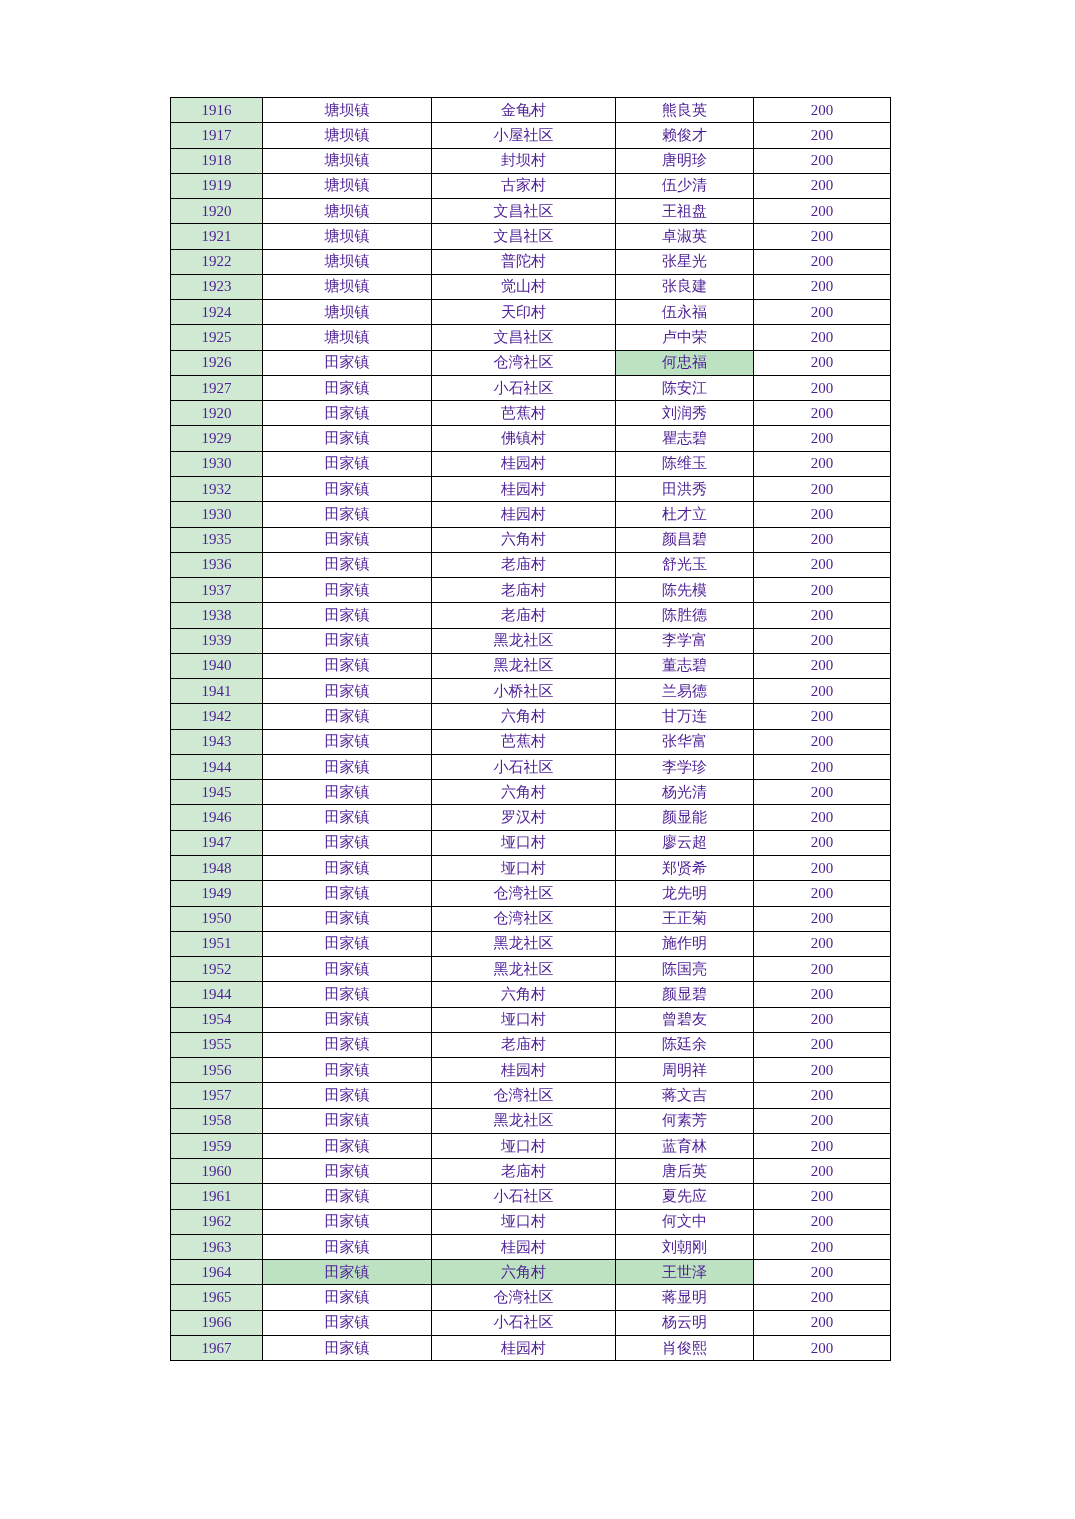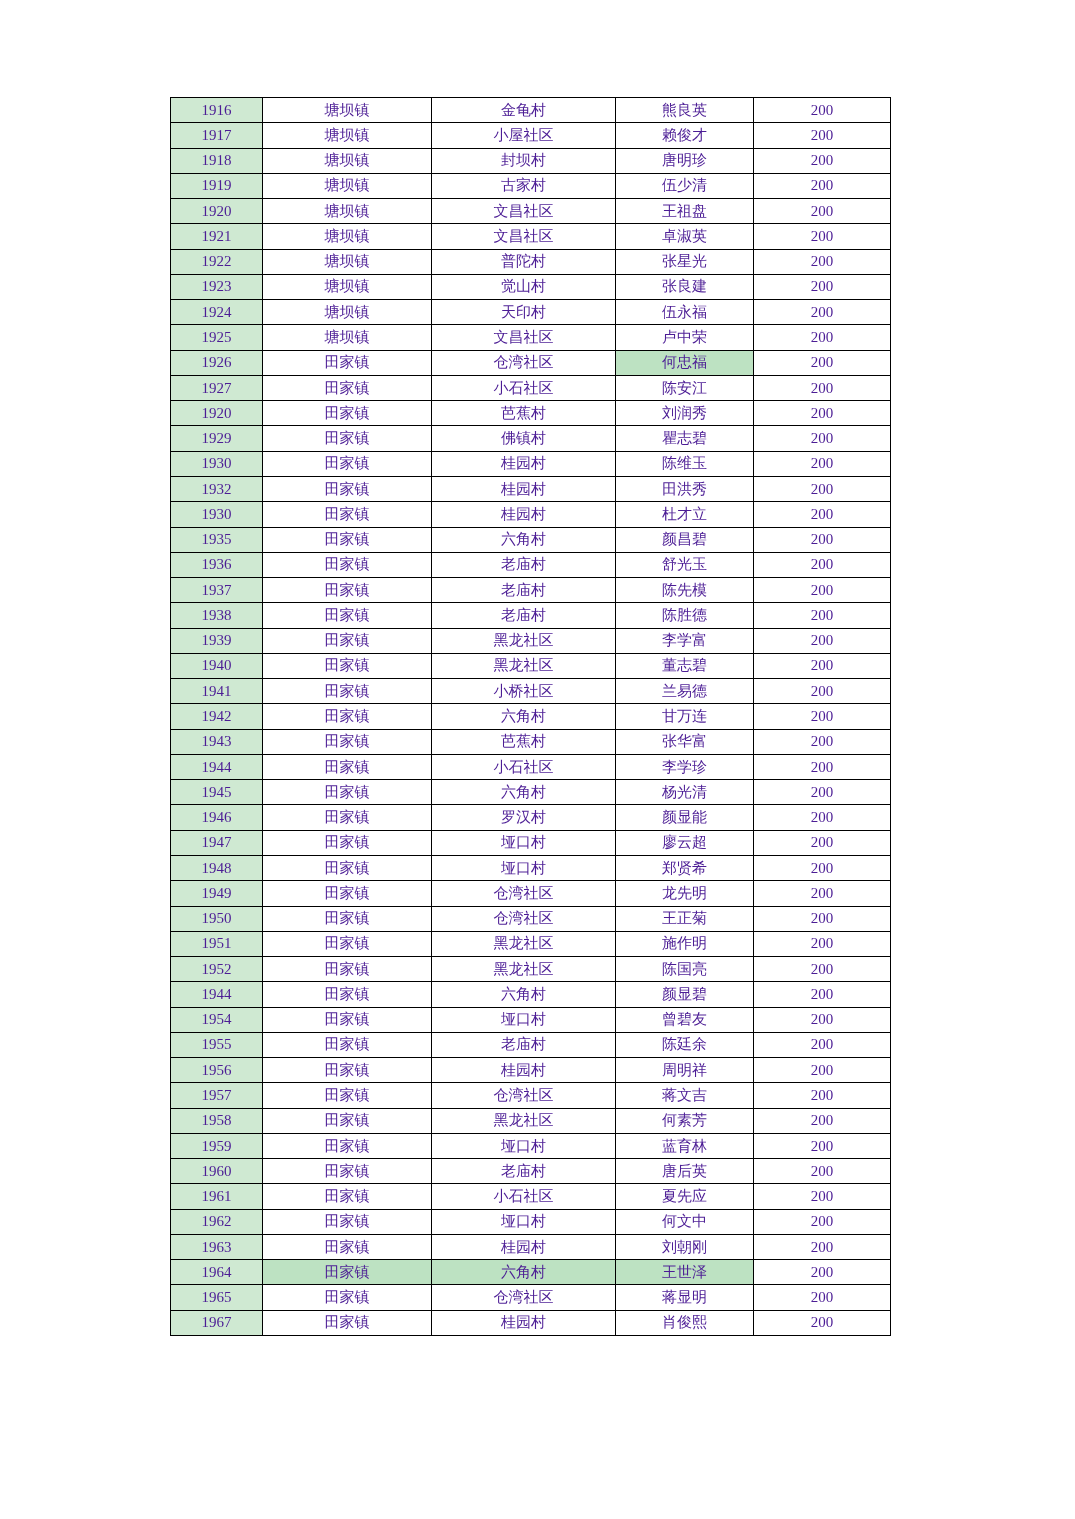--- a/index.html
+++ b/index.html
@@ -384,20 +384,27 @@
           <td>200</td>
         </tr>
         <tr>
           <td class="id-cell">1965</td>
           <td>田家镇</td>
           <td>仓湾社区</td>
           <td>蒋显明</td>
           <td>200</td>
         </tr>
         <tr>
+          <td class="id-cell">1966</td>
+          <td>田家镇</td>
+          <td>小石社区</td>
+          <td>杨云明</td>
+          <td>200</td>
+        </tr>
+        <tr>
           <td class="id-cell">1967</td>
           <td>田家镇</td>
           <td>桂园村</td>
           <td>肖俊熙</td>
           <td>200</td>
         </tr>
       </tbody>
   </table>
 </div>
 

